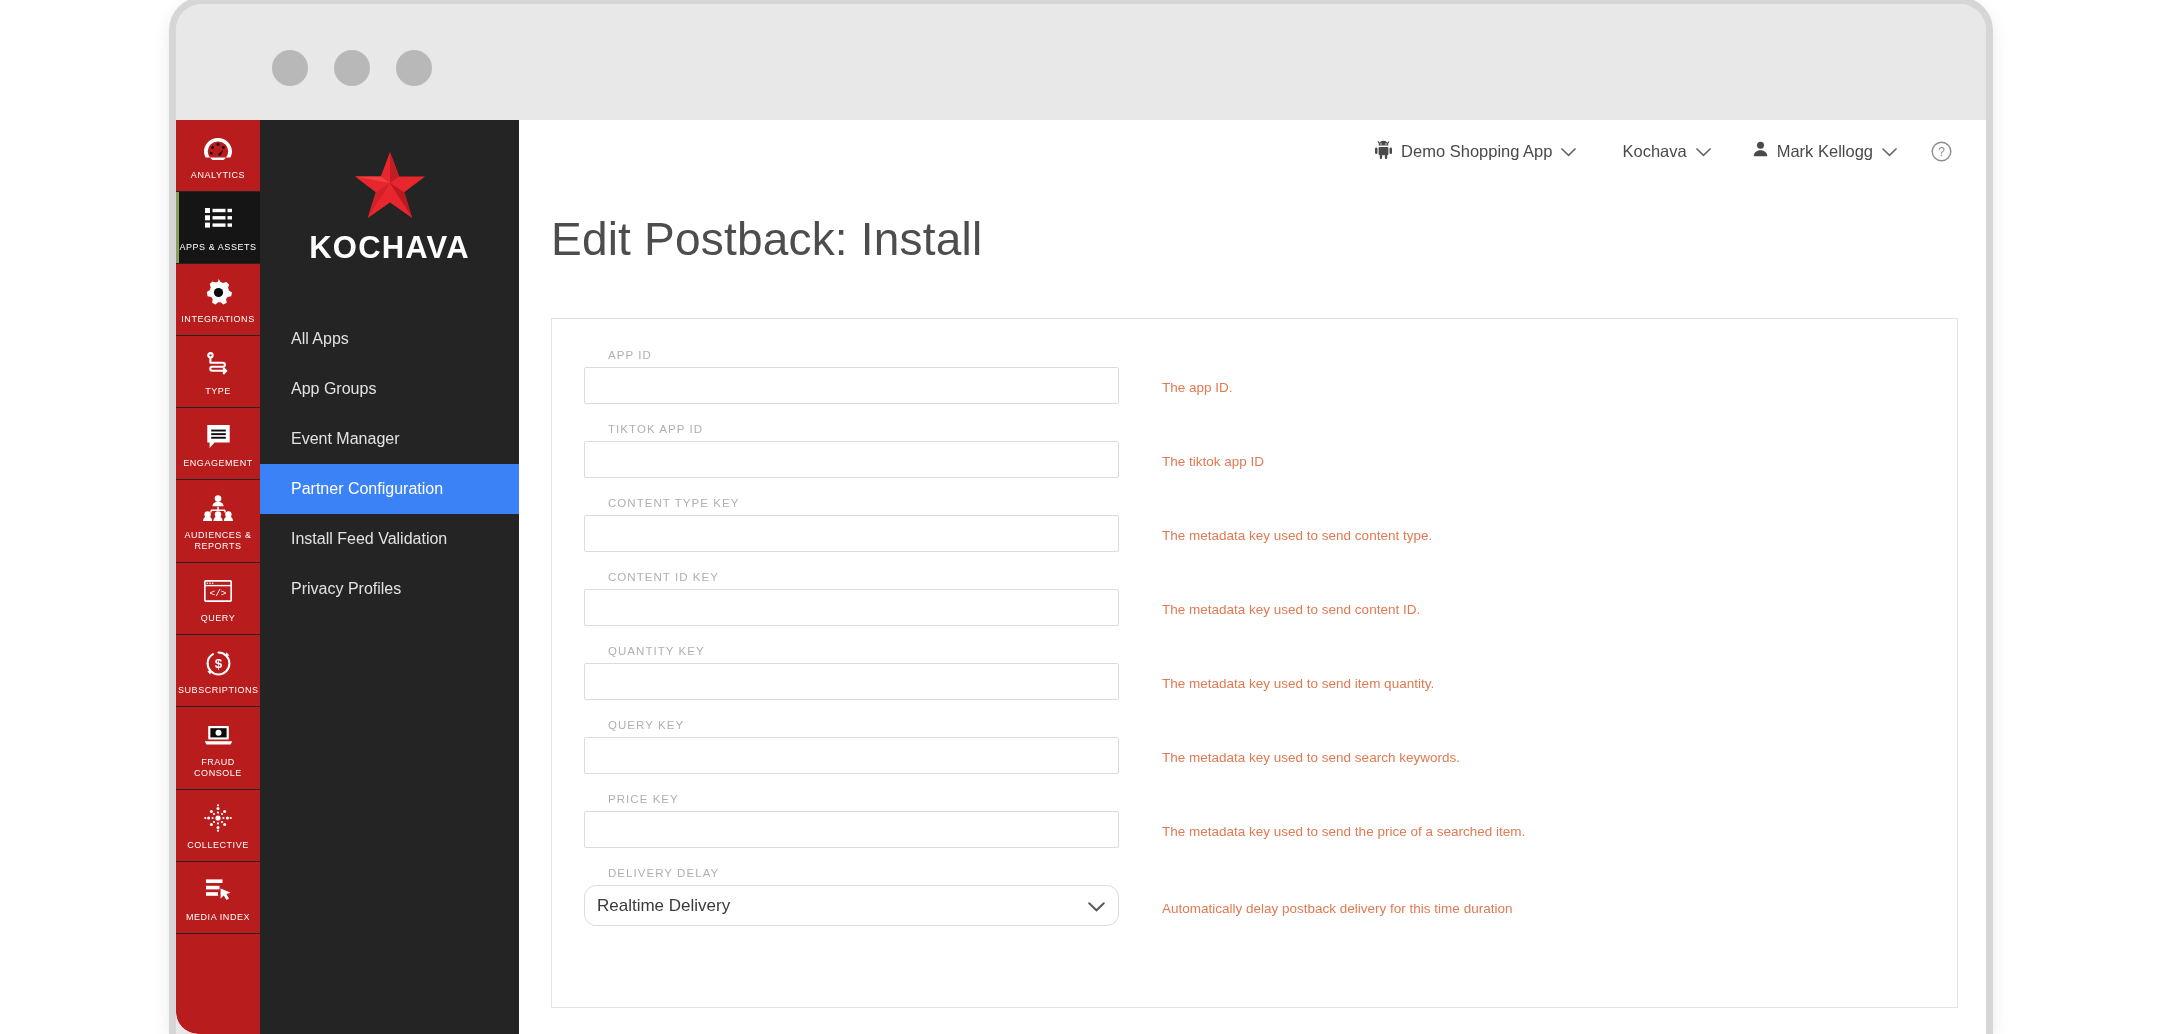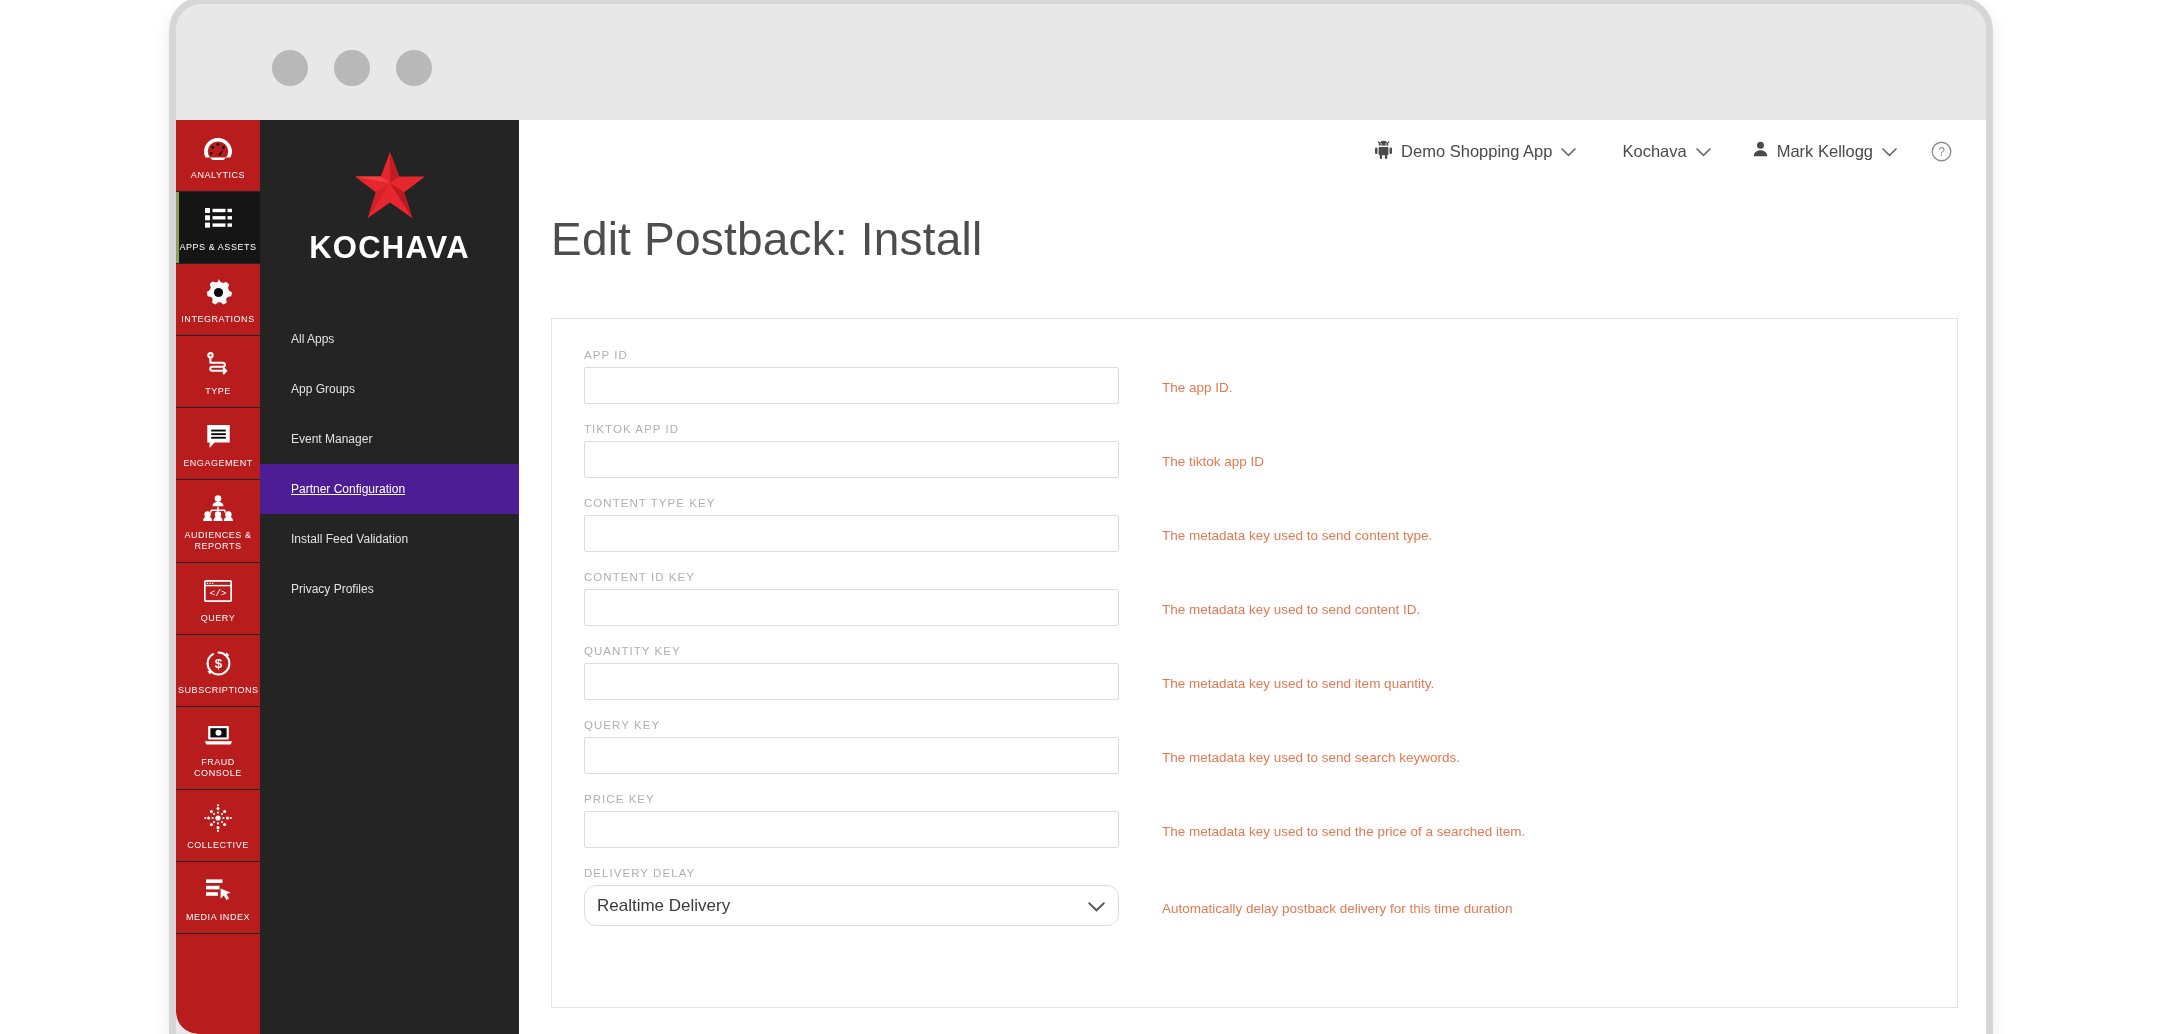--- a/index.html
+++ b/index.html
@@ -78,24 +78,24 @@
   }
   .brand { padding: 30px 0 26px; text-align: center; }
   .brand svg { display: block; margin: 0 auto 10px; }
   .brand-word {
     font-size: 31px; font-weight: 700; color: #fff;
     letter-spacing: 1.2px;
   }
   .subnav-list { margin-top: 22px; }
   .subnav-item {
     padding: 14px 0 14px 31px;
-    font-size: 12px; color: #e2e2e2; cursor: pointer;
+    font-size: 16px; color: #e2e2e2; cursor: pointer;
     line-height: 22px;
   }
-  .subnav-item.active { background: #4c1d95; color: #ffffff; text-decoration: underline; }
+  .subnav-item.active { background: #3b82f6; color: #ffffff; }
 
   
   .main {
     position: absolute; left: 343px; top: 0; right: 0; bottom: 0;
     background: #ffffff; overflow: hidden;
   }
   .topbar {
     height: 62px; display: flex; align-items: center;
     justify-content: flex-end; padding-right: 34px; gap: 12px;
   }
@@ -116,21 +116,21 @@
   .card {
     margin: 52px 28px 0 32px;
     border: 1px solid #e3e3e3;
     background: #ffffff;
     padding: 30px 0 0 32px;
     min-height: 690px;
   }
   .field { position: relative; margin-bottom: 19px; }
   .field-label {
     font-size: 11.5px; letter-spacing: 1.05px; color: #b0b0b0;
-    text-transform: uppercase; margin-bottom: 6px; display: block;
+    text-transform: uppercase; margin-bottom: 6px; display: block; margin-left: 24px;
   }
   .field-input {
     width: 535px; height: 37px;
     border: 1px solid #dcdcdc; border-radius: 2px;
     background: #fff; font-size: 16px; color: #3b3b3b;
     padding: 0 12px; font-family: "Liberation Sans", sans-serif;
     outline: none;
   }
   .select-wrap { position: relative; width: 535px; }
   .field-select {

